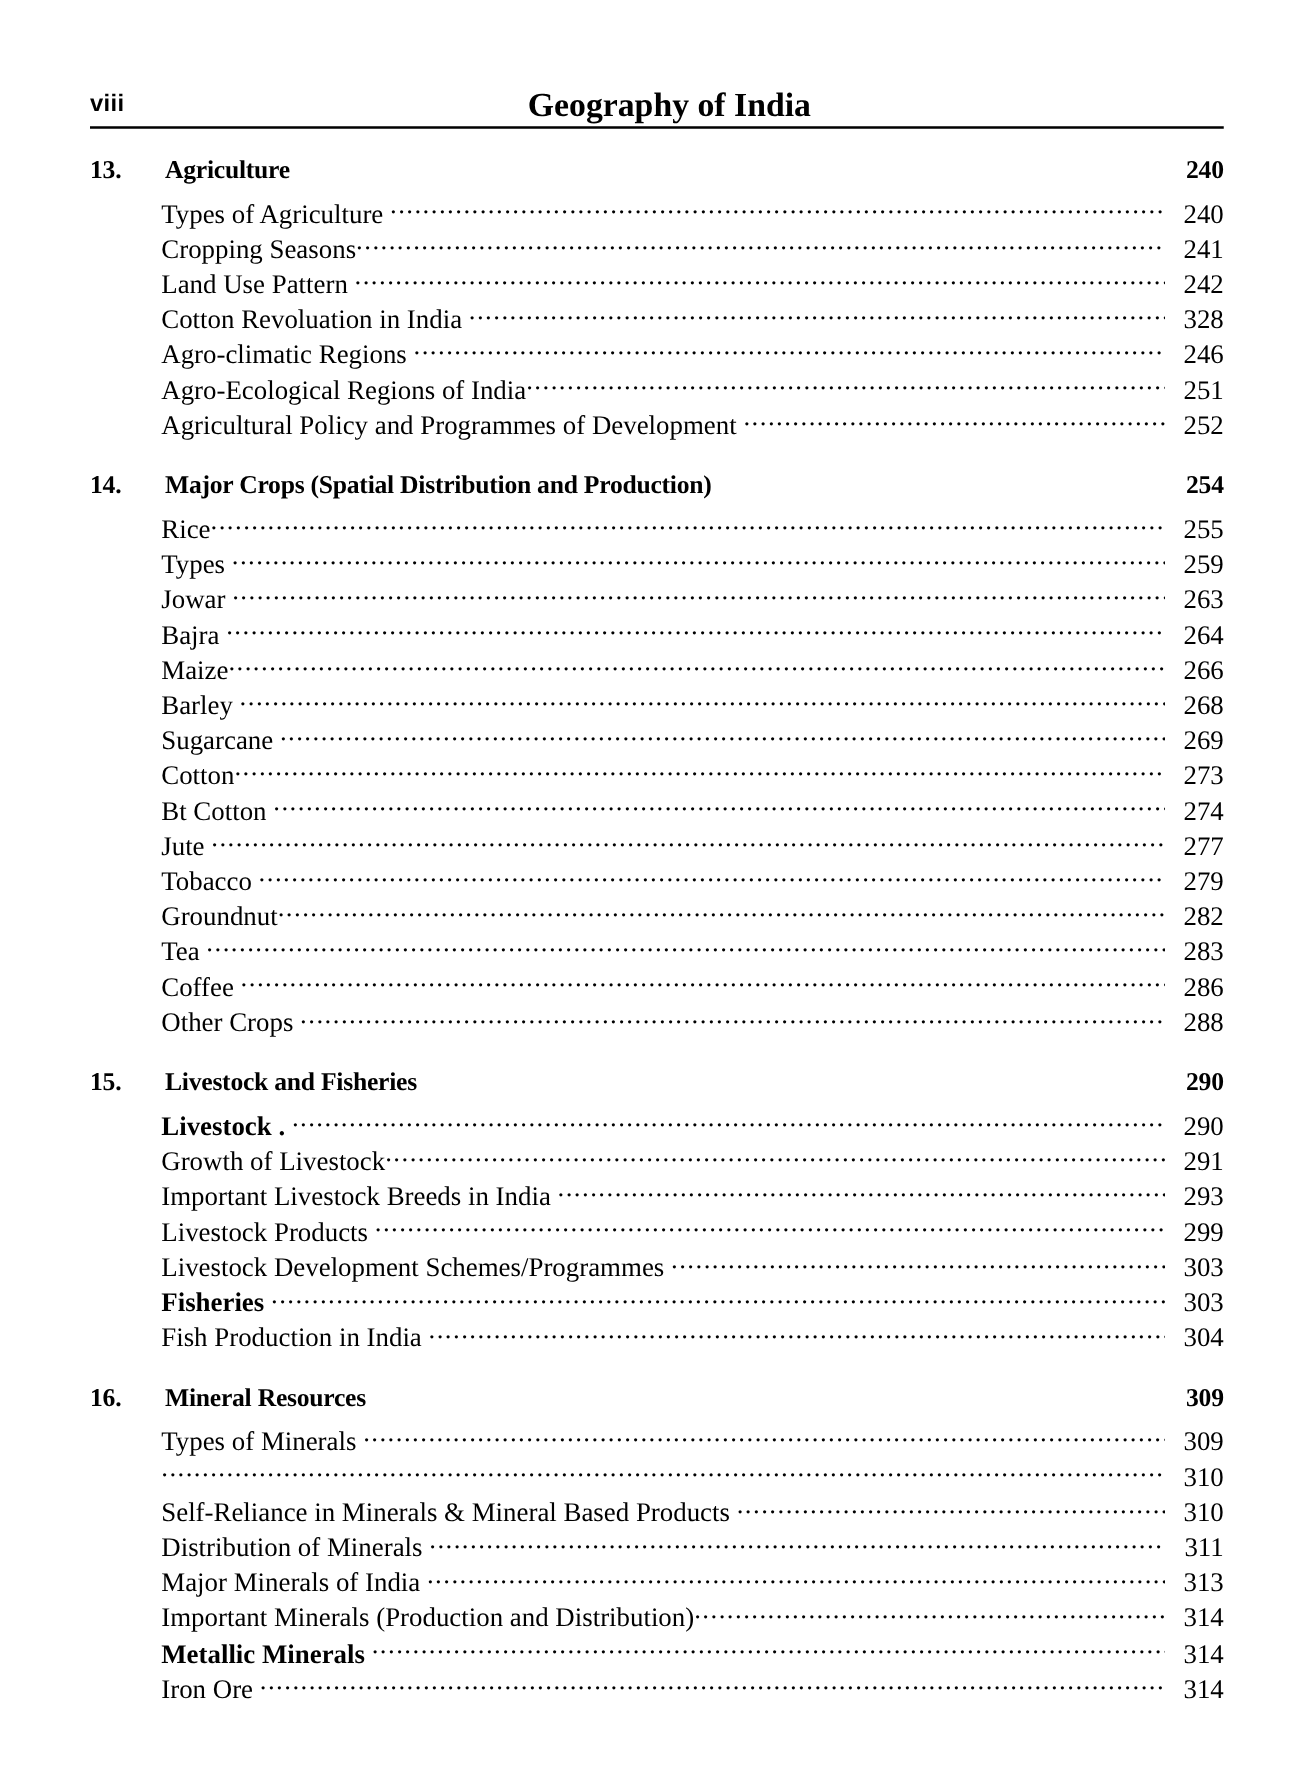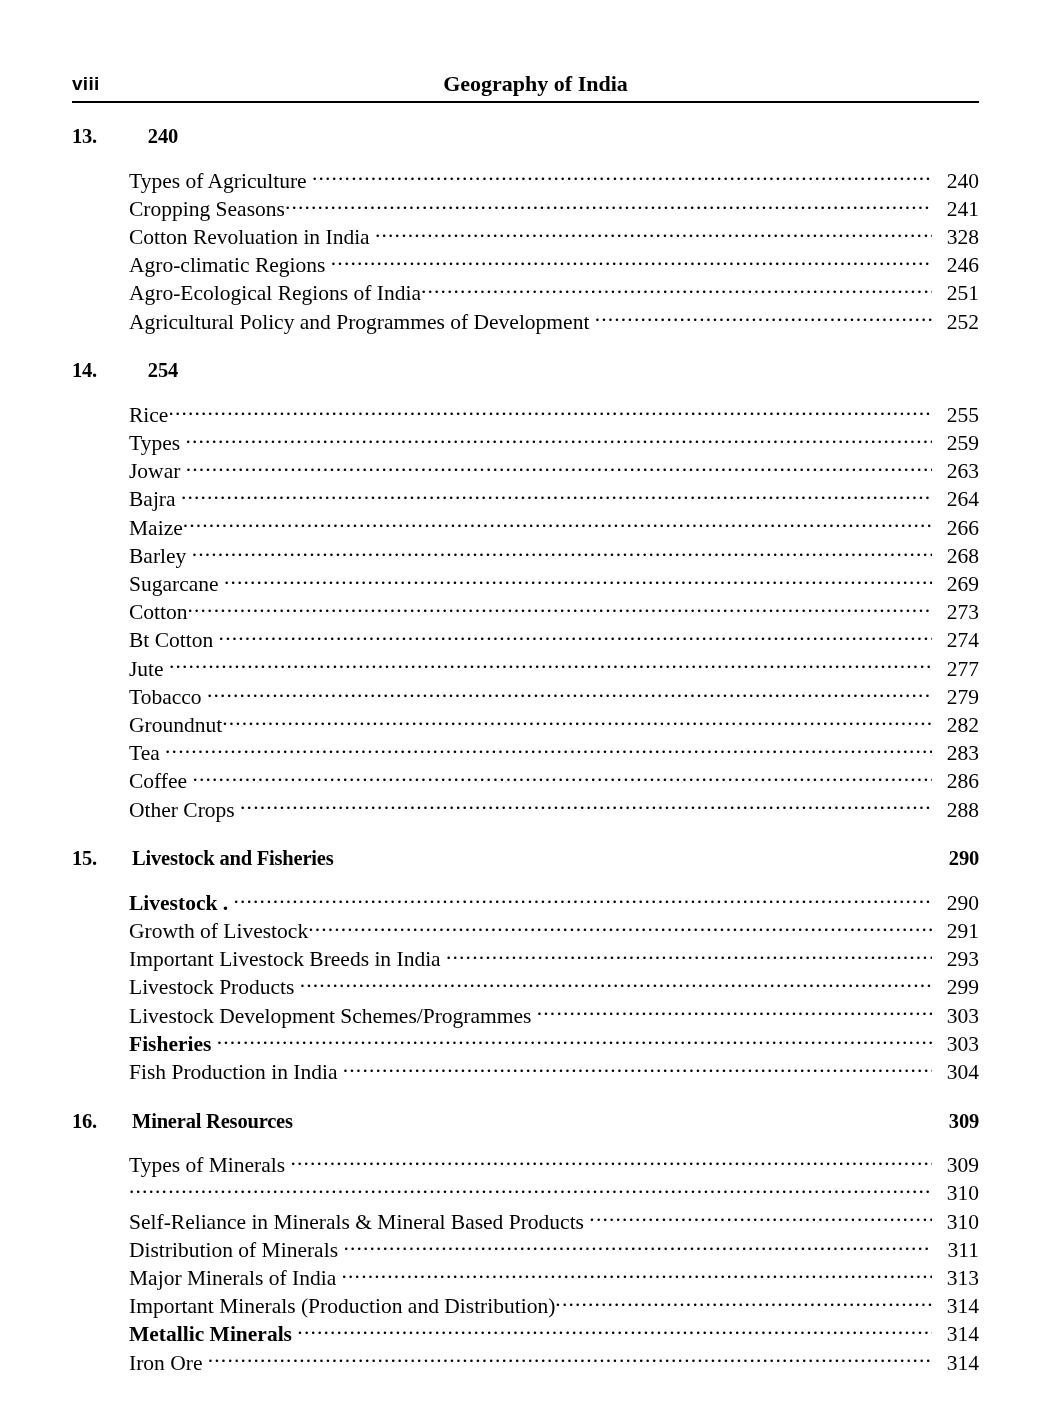--- a/index.html
+++ b/index.html
@@ -39,21 +39,21 @@
   }
   .book-title {
     position: absolute;
     left: 0;
     top: 0;
     width: 907px;
     text-align: center;
     padding-left: 20px;
     box-sizing: border-box;
     font-family: "Liberation Serif", "DejaVu Serif", serif;
-    font-size: 22px;
+    font-size: 27px;
     font-weight: bold;
     line-height: 24px;
   }
   .head-rule {
     position: absolute;
     left: 72px;
     top: 101px;
     width: 907px;
     height: 0;
     border-top: 2.6px solid #000;
@@ -94,21 +94,21 @@
     white-space: nowrap;
   }
   .ch-page {
     flex: 0 0 auto;
     text-align: right;
     min-width: 46px;
   }
 
   
   .sections {
-    margin-top: 12px;
+    margin-top: 2px;
   }
   .sec {
     display: flex;
     align-items: baseline;
     font-size: 21.5px;
     line-height: 25.7px;
     padding-left: 57px;
     white-space: nowrap;
   }
   .sec-label {
@@ -151,32 +151,38 @@
   <div class="running-head">
     <div class="folio">viii</div>
     <div class="book-title">Geography of India</div>
   </div>
   <div class="head-rule"></div>
 
   <div class="toc">
       <div class="chapter">
         <div class="ch-head">
           <span class="ch-num">13.</span>
+          <span class="ch-title">Agriculture</span>
           <span class="ch-page">240</span>
         </div>
         <div class="sections">
           <div class="sec gap-space">
             <span class="sec-label">Types of Agriculture</span>
             <span class="leader"></span>
             <span class="sec-page">240</span>
           </div>
           <div class="sec">
             <span class="sec-label">Cropping Seasons</span>
             <span class="leader"></span>
             <span class="sec-page">241</span>
+          </div>
+          <div class="sec gap-space">
+            <span class="sec-label">Land Use Pattern</span>
+            <span class="leader"></span>
+            <span class="sec-page">242</span>
           </div>
           <div class="sec gap-space">
             <span class="sec-label">Cotton Revoluation in India</span>
             <span class="leader"></span>
             <span class="sec-page">328</span>
           </div>
           <div class="sec gap-space">
             <span class="sec-label">Agro-climatic Regions</span>
             <span class="leader"></span>
             <span class="sec-page">246</span>
@@ -189,20 +195,21 @@
           <div class="sec gap-space">
             <span class="sec-label">Agricultural Policy and Programmes of Development</span>
             <span class="leader"></span>
             <span class="sec-page">252</span>
           </div>
         </div>
       </div>
       <div class="chapter">
         <div class="ch-head">
           <span class="ch-num">14.</span>
+          <span class="ch-title">Major Crops (Spatial Distribution and Production)</span>
           <span class="ch-page">254</span>
         </div>
         <div class="sections">
           <div class="sec">
             <span class="sec-label">Rice</span>
             <span class="leader"></span>
             <span class="sec-page">255</span>
           </div>
           <div class="sec gap-space">
             <span class="sec-label">Types</span>

